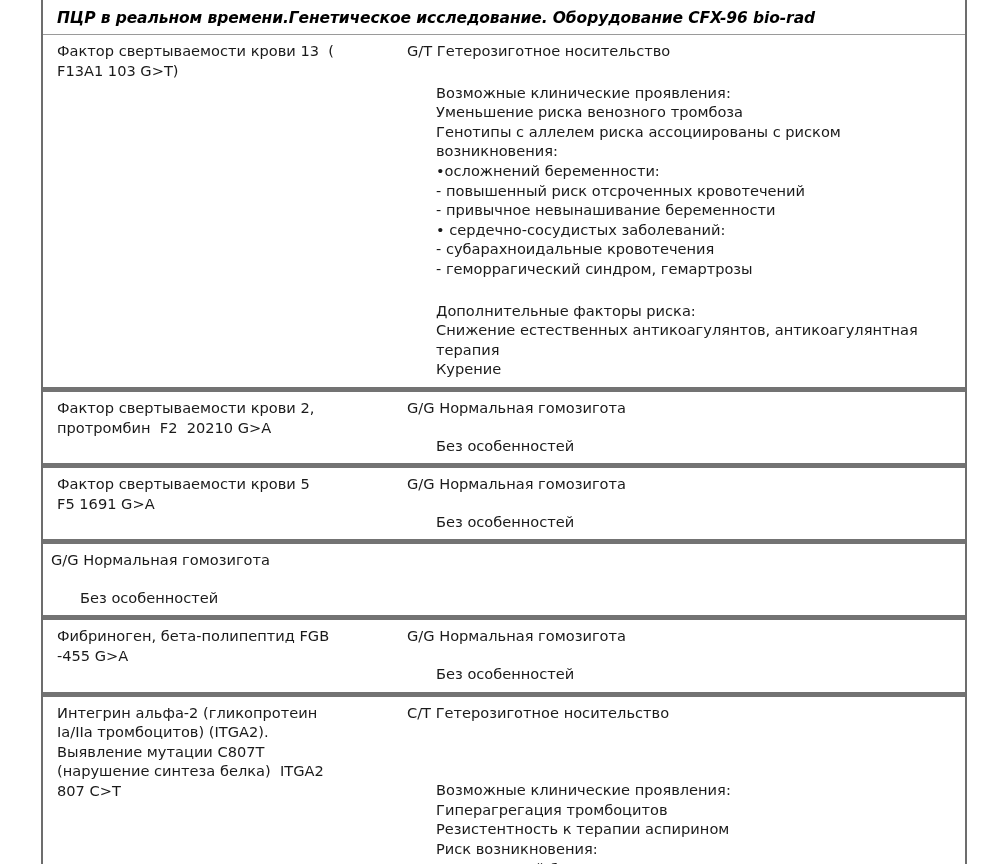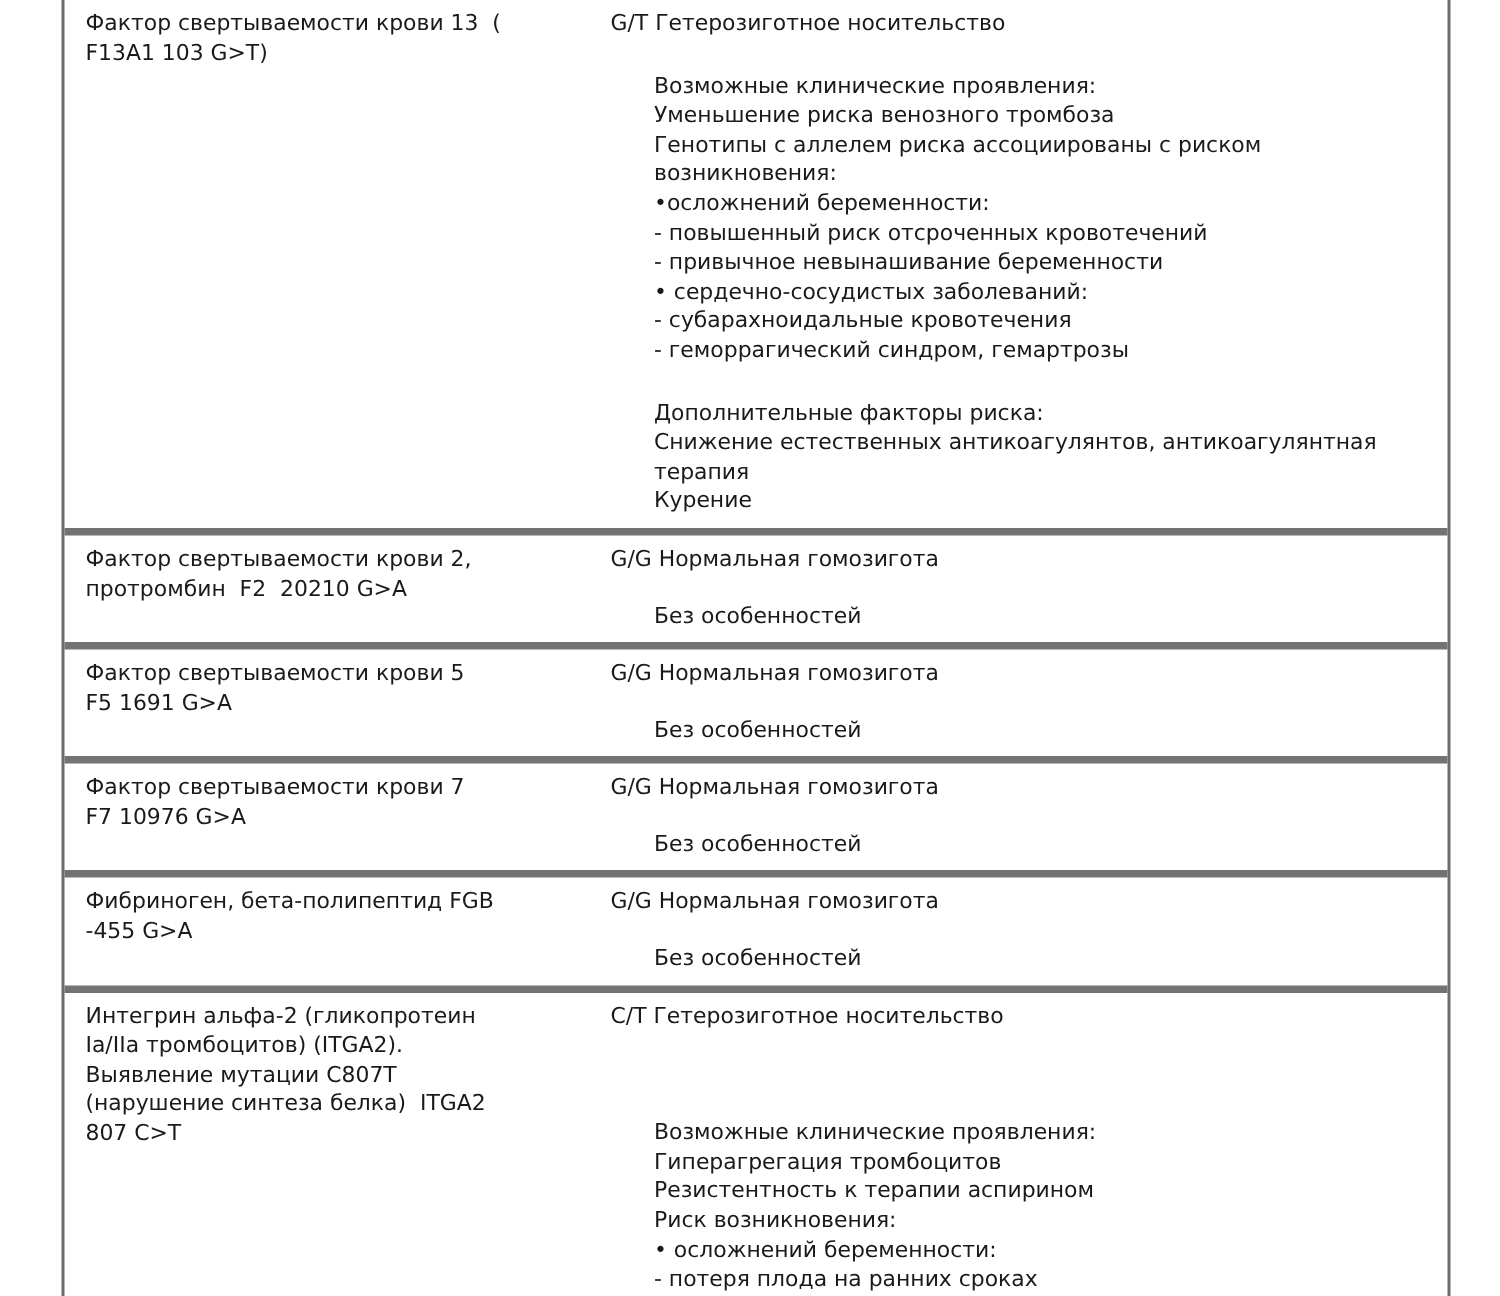--- a/index.html
+++ b/index.html
@@ -109,20 +109,23 @@
   .row-itga2 .cell-name,
   .row-itga2 .cell-result { min-height: 356px; }
 </style>
 </head>
 <body>
 
 <div class="page">
 
   <div class="report-table">
 
+    <div class="header-row">
+      <div class="header-title">ПЦР в реальном времени.Генетическое исследование. Оборудование CFX-96 bio-rad</div>
+    </div>
 
     <div class="row row-f13a1">
       <div class="cell-name">
         <div class="txt">Фактор свертываемости крови 13  (
 F13A1 103 G&gt;T)</div>
       </div>
       <div class="cell-result">
         <div class="genotype">G/T Гетерозиготное носительство</div>
         <div class="gap-22"></div>
         <div class="block">Возможные клинические проявления:</div>
@@ -159,24 +162,20 @@
 F5 1691 G&gt;A</div>
       </div>
       <div class="cell-result">
         <div class="genotype">G/G Нормальная гомозигота</div>
         <div class="gap-18"></div>
         <div class="block">Без особенностей</div>
       </div>
     </div>
 
     <div class="row row-short">
-      <div class="cell-name">
-        <div class="txt">Фактор свертываемости крови 7
-F7 10976 G&gt;A</div>
-      </div>
       <div class="cell-result">
         <div class="genotype">G/G Нормальная гомозигота</div>
         <div class="gap-18"></div>
         <div class="block">Без особенностей</div>
       </div>
     </div>
 
     <div class="row row-short">
       <div class="cell-name">
         <div class="txt">Фибриноген, бета-полипептид FGB

